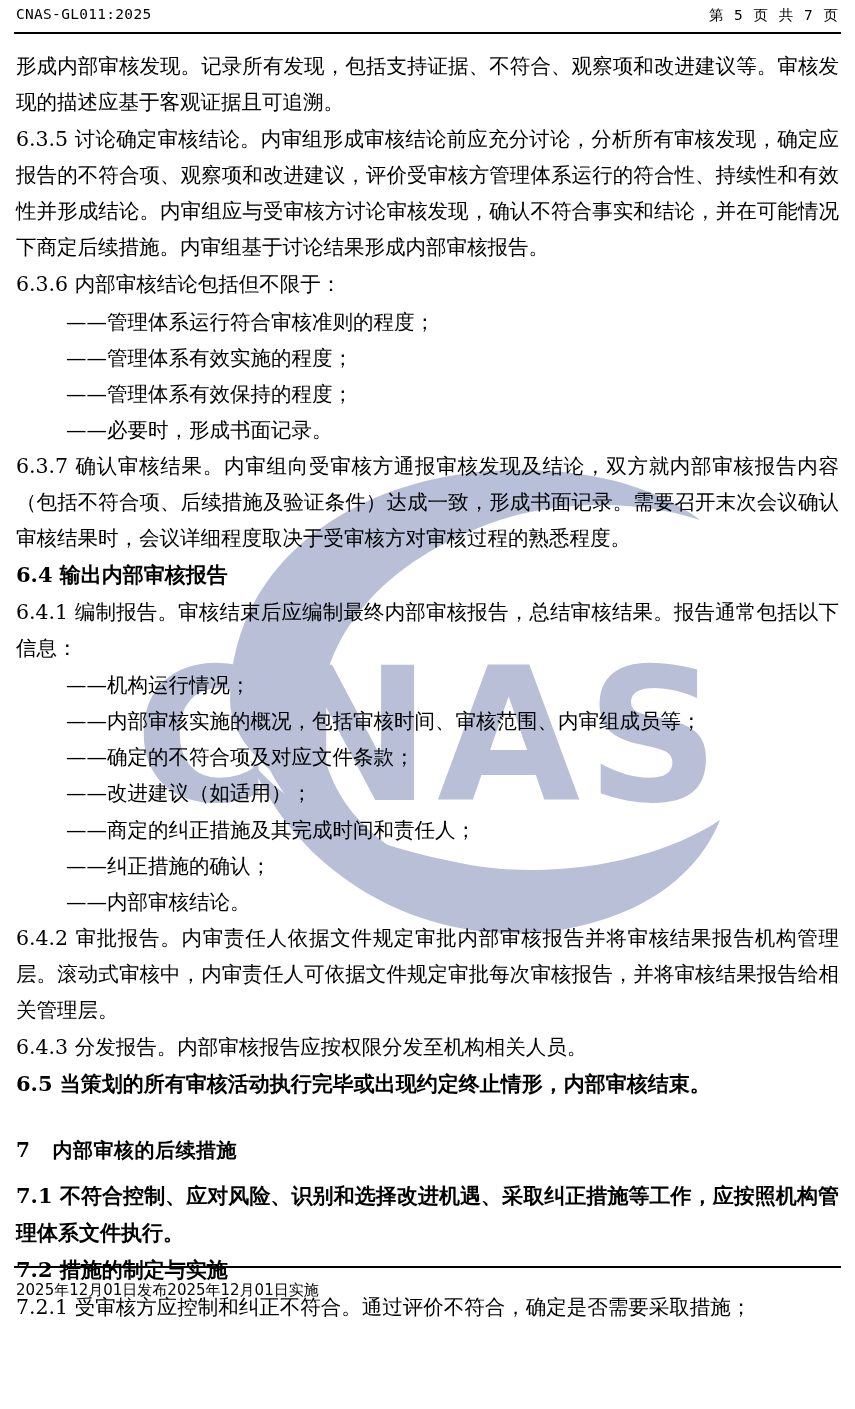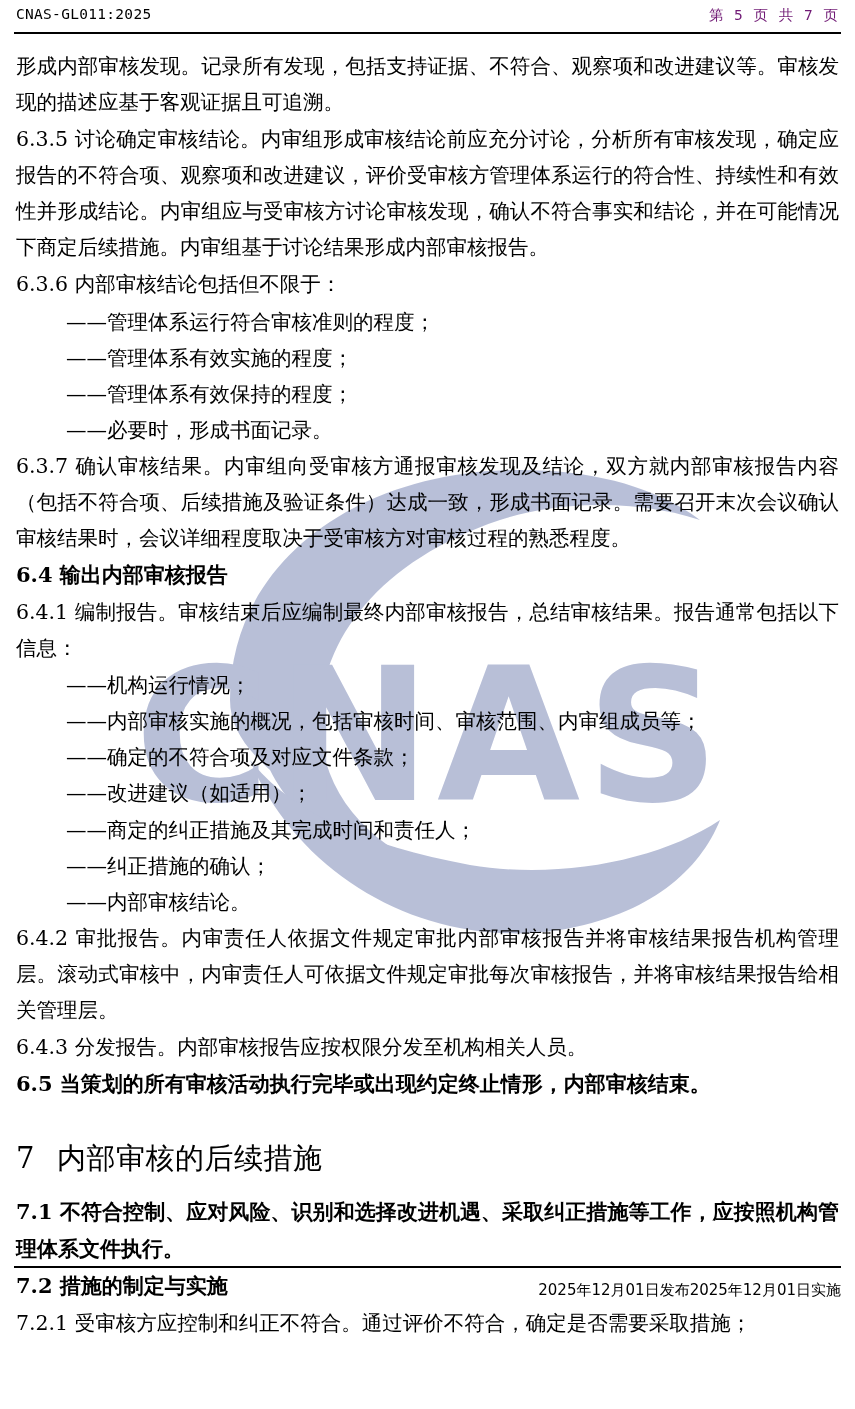--- a/index.html
+++ b/index.html
@@ -32,21 +32,21 @@
     font-family: "DejaVu Sans Mono", "Liberation Mono", monospace;
     font-size: 14.5px;
     letter-spacing: 0.3px;
     padding: 6px 2px 0 2px;
     box-sizing: border-box;
   }
   .header .doc-code {
     color: #000;
   }
   .header .page-no {
-    color: #701a75;
+    color: #000000;
     letter-spacing: 1px;
   }
   .header-rule {
     height: 2px;
     background: #000;
     margin: 2px 0 0 0;
   }
   
   .content {
     position: relative;
@@ -66,22 +66,22 @@
   .dash {
     margin: 0;
     padding-left: 50px;
   }
   .sec-head {
     font-weight: bold;
     font-size: 21px;
     margin: 0;
   }
   .chapter {
-    font-weight: normal;
-    font-size: 29px;
+    font-weight: bold;
+    font-size: 20px;
     margin: 30px 0 10px 0;
     letter-spacing: 0.5px;
   }
   .chapter .num {
     margin-right: 22px;
   }
   
   .watermark {
     position: absolute;
     left: 0;
@@ -99,21 +99,21 @@
     bottom: 40px;
     height: 2px;
     background: #000;
   }
   .footer {
     position: absolute;
     left: 16px;
     right: 14px;
     bottom: 8px;
     display: flex;
-    justify-content: flex-end;
+    justify-content: flex-start;
     font-family: "DejaVu Sans", "Liberation Sans", sans-serif;
     font-size: 15px;
   }
 </style>
 </head>
 <body>
 
 <div class="page">
 
   <div class="header">

